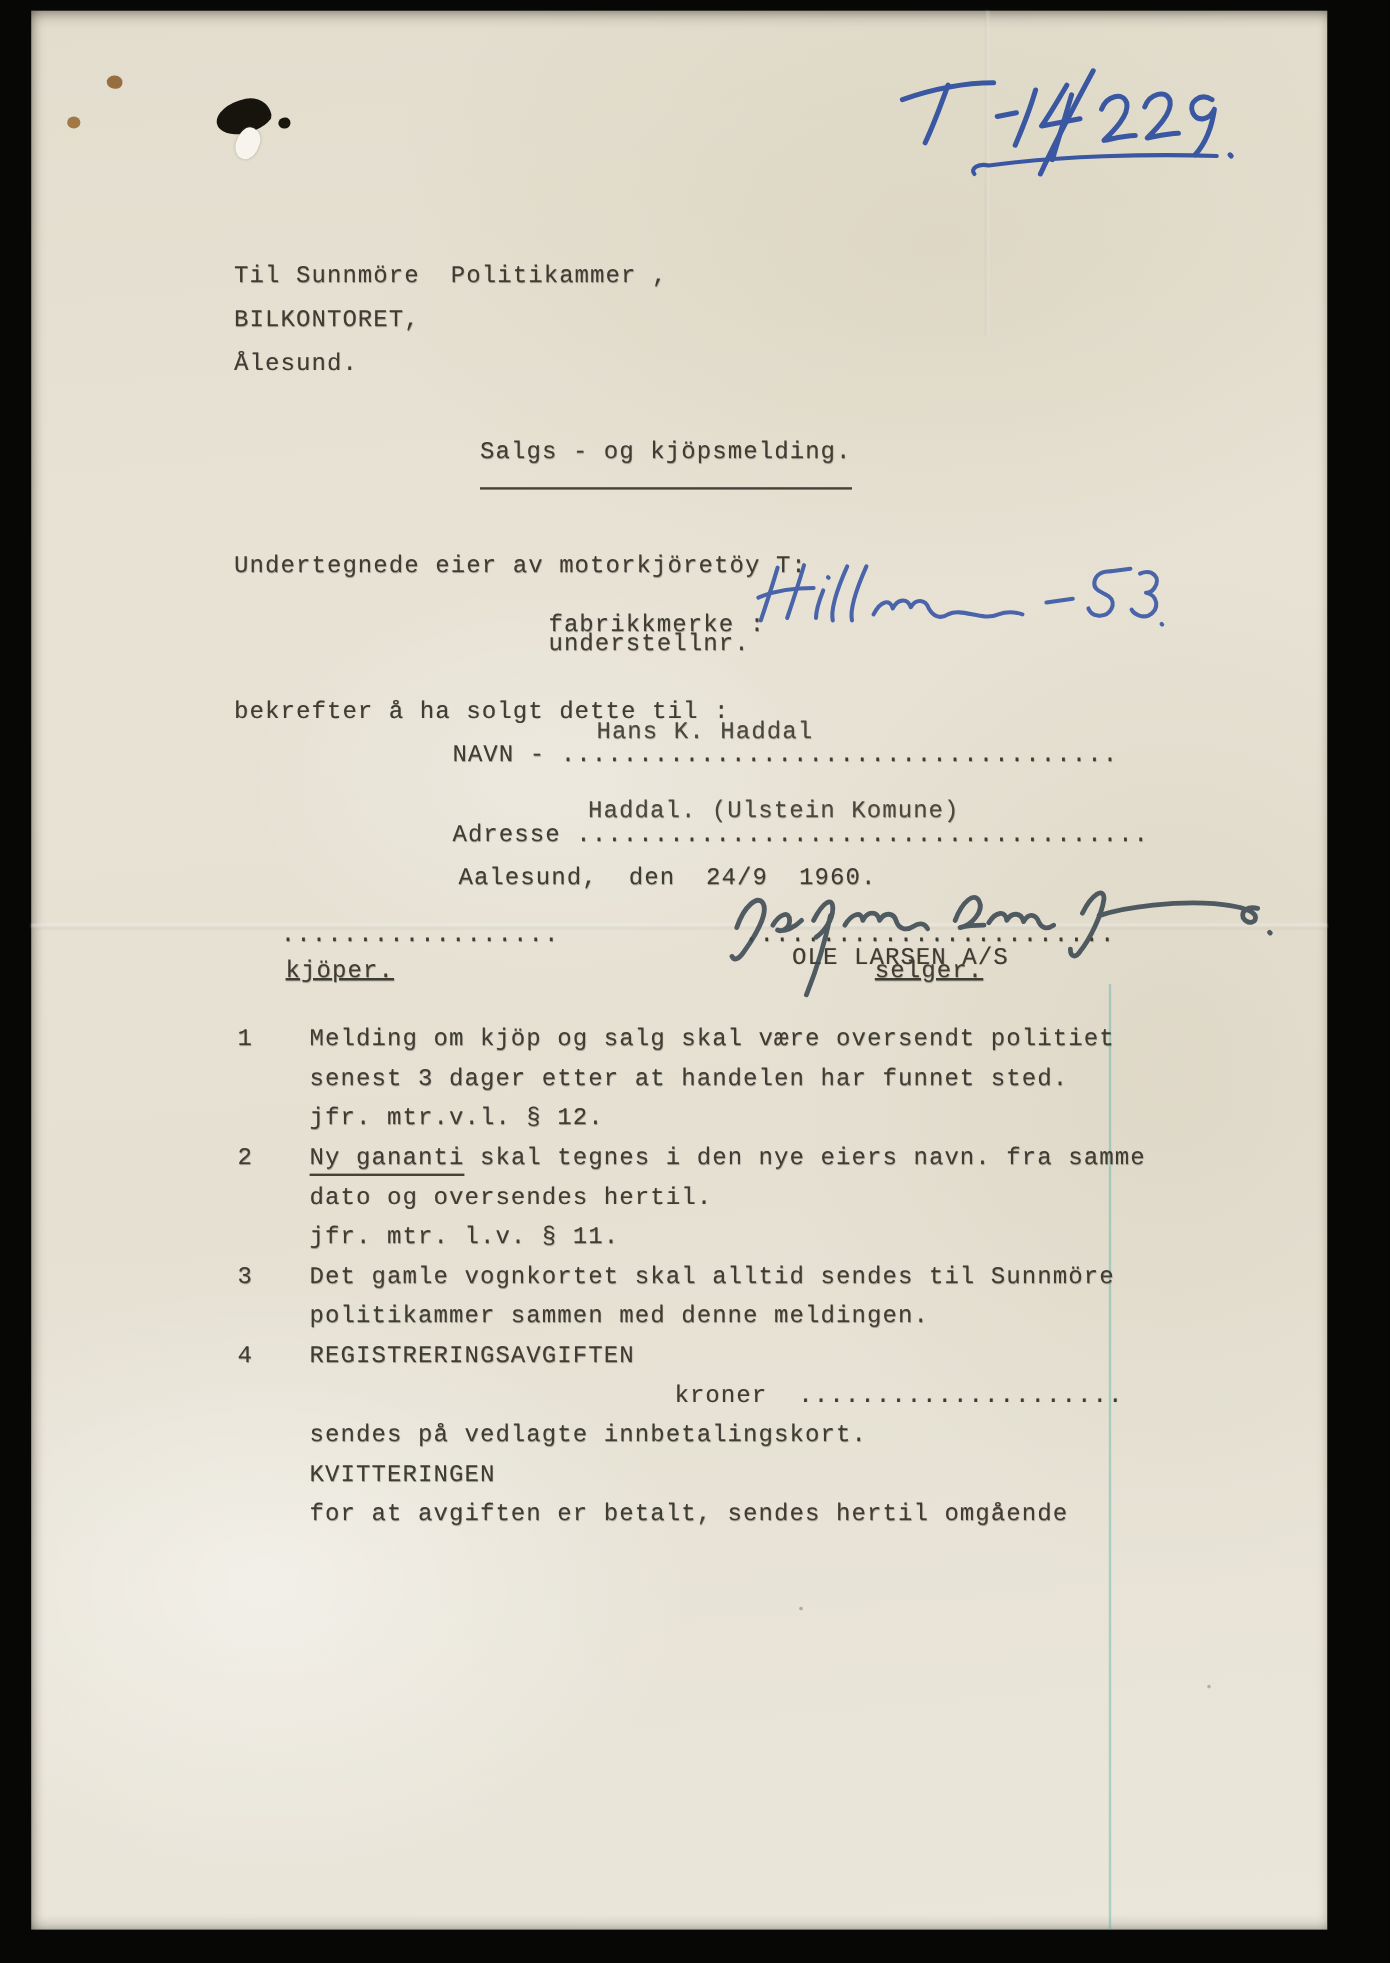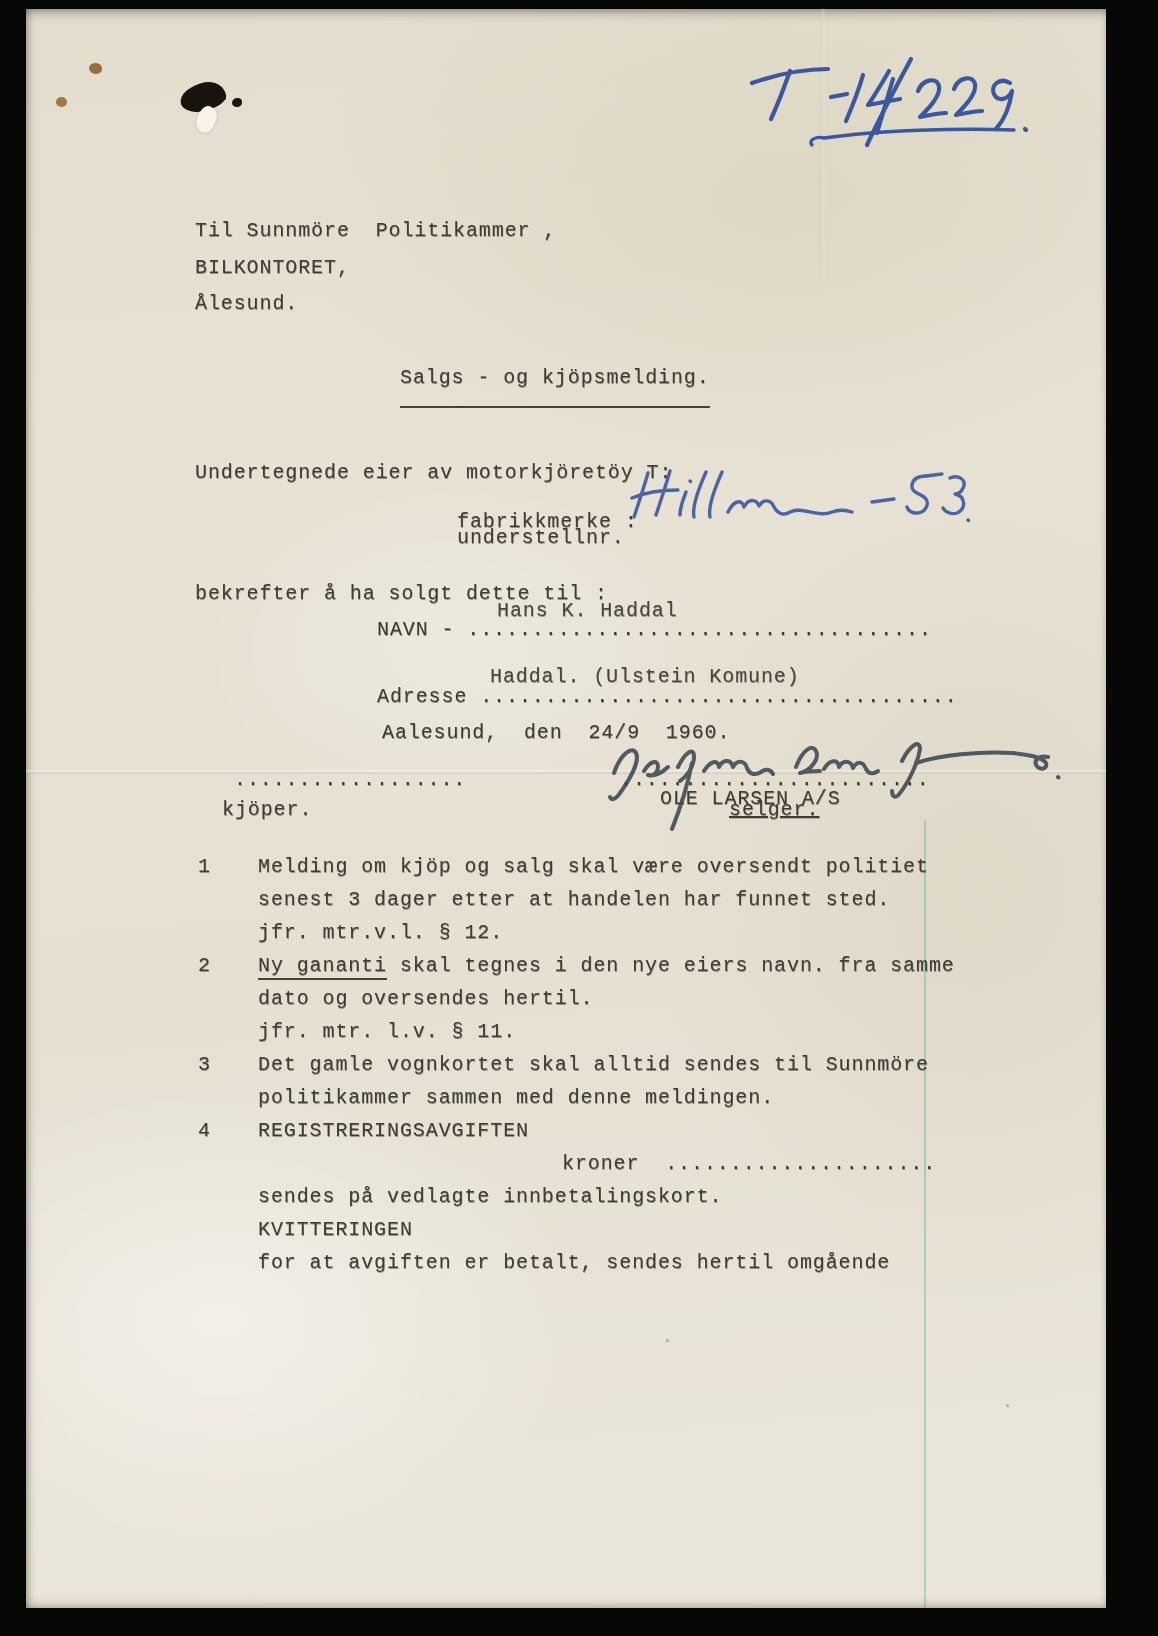--- a/index.html
+++ b/index.html
@@ -112,21 +112,21 @@
   <div class="t" style="left:169px;top:573px;">bekrefter å ha solgt dette til :</div>
   <div class="t" style="left:471px;top:590px;color:#4a473d;">Hans K. Haddal</div>
   <div class="t" style="left:351px;top:609px;">NAVN - ....................................</div>
   <div class="t" style="left:464px;top:656px;color:#4a473d;">Haddal. (Ulstein Komune)</div>
   <div class="t" style="left:351px;top:676px;">Adresse .....................................</div>
 
   <div class="t" style="left:356px;top:712px;">Aalesund,  den  24/9  1960.</div>
   <div class="t" style="left:634px;top:778px;">OLE LARSEN A/S</div>
   <div class="t" style="left:208px;top:759px;">..................</div>
   <div class="t" style="left:594px;top:759px;">........................</div>
-  <div class="t" style="left:196px;top:789px;">kjöper.</div>
+  <div class="t" style="left:212px;top:789px;text-decoration:underline;">kjöper.</div>
   <div class="t" style="left:703px;top:789px;text-decoration:underline;">selger.</div>
 
   <svg class="hand" style="left:574px;top:716px;" width="470" height="115" viewBox="0 0 470 115" aria-label="illegible cursive signature in blue-black ink">
     <g stroke="#3c4852" stroke-width="4" opacity="0.88">
       <path d="M14,48 C20,30 32,20 36,28 C40,36 30,54 20,68 C16,74 12,76 10,72"></path>
       <path d="M44,46 C50,36 58,34 58,42 C58,48 52,52 48,50 C54,52 62,48 68,42"></path>
       <path d="M78,42 C86,26 94,22 94,32 C94,42 86,52 80,56"></path>
       <path d="M92,38 C88,58 80,84 72,104"></path>
       <path d="M104,46 C110,36 118,34 119,42 C123,34 131,34 133,42 C137,35 145,35 147,43 C149,49 155,51 161,47 C167,43 171,45 173,49"></path>
       <path d="M196,42 C202,26 212,18 216,26 C220,34 210,46 200,48 C208,46 214,46 220,46"></path>

